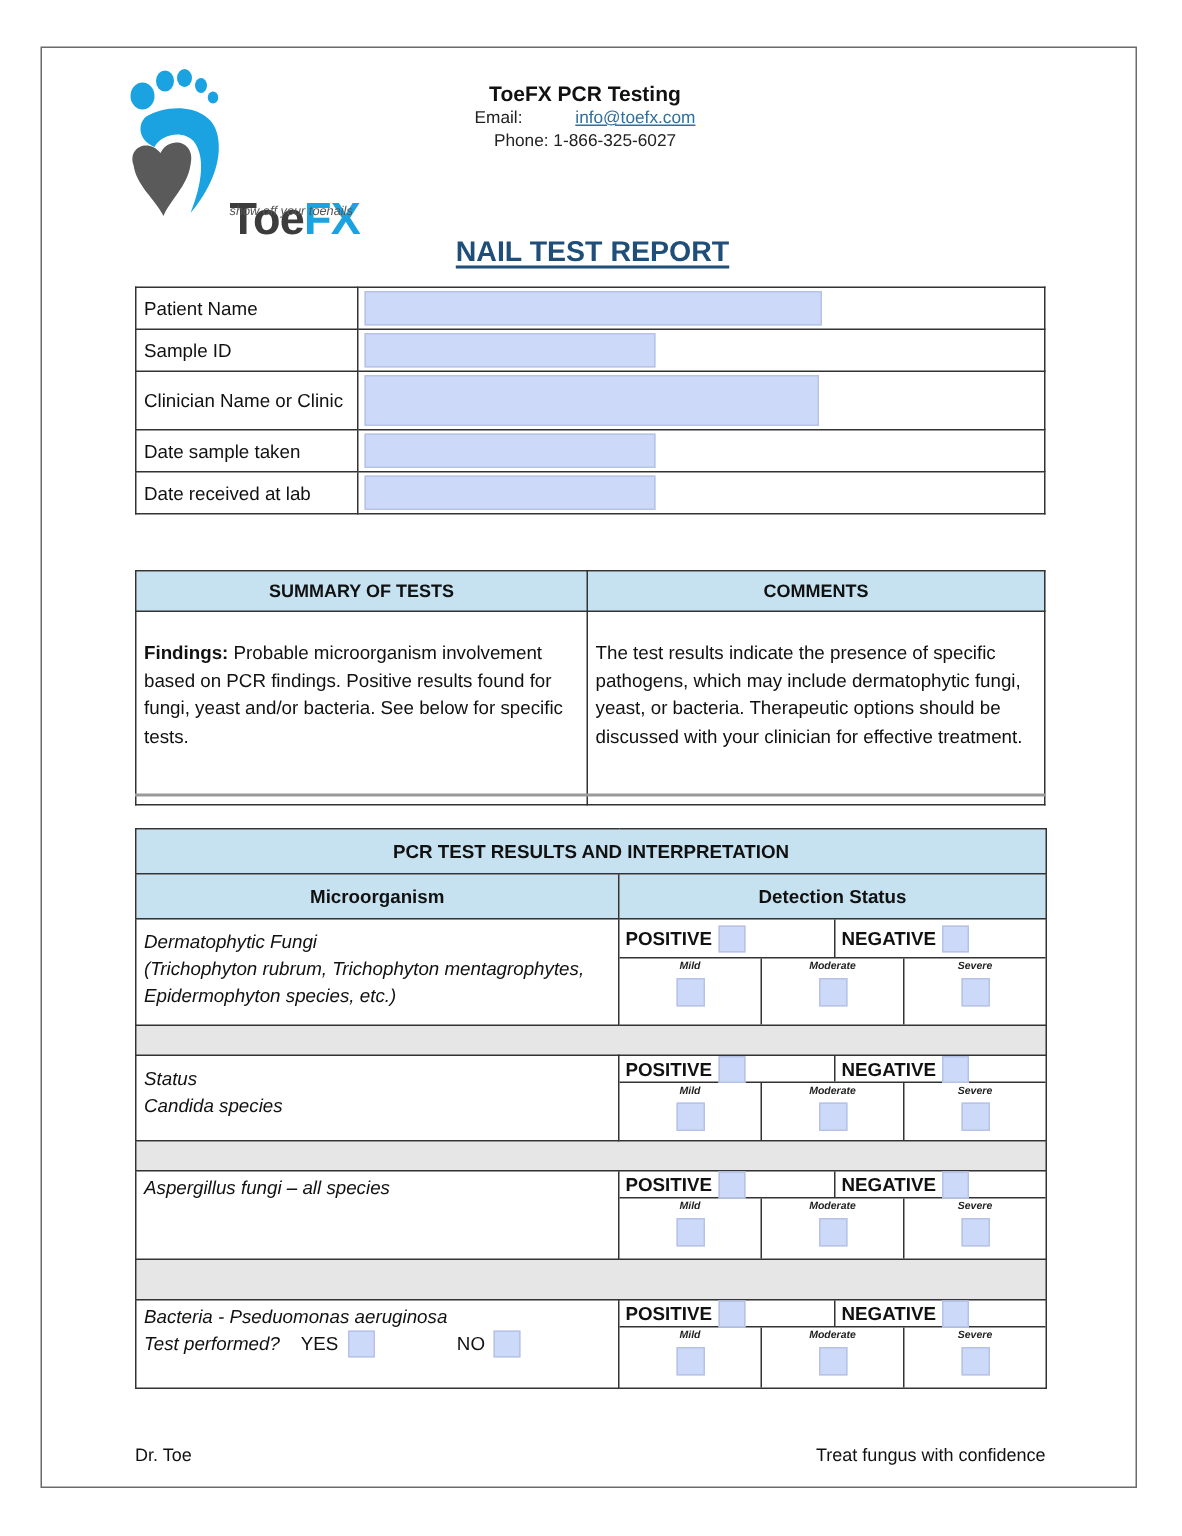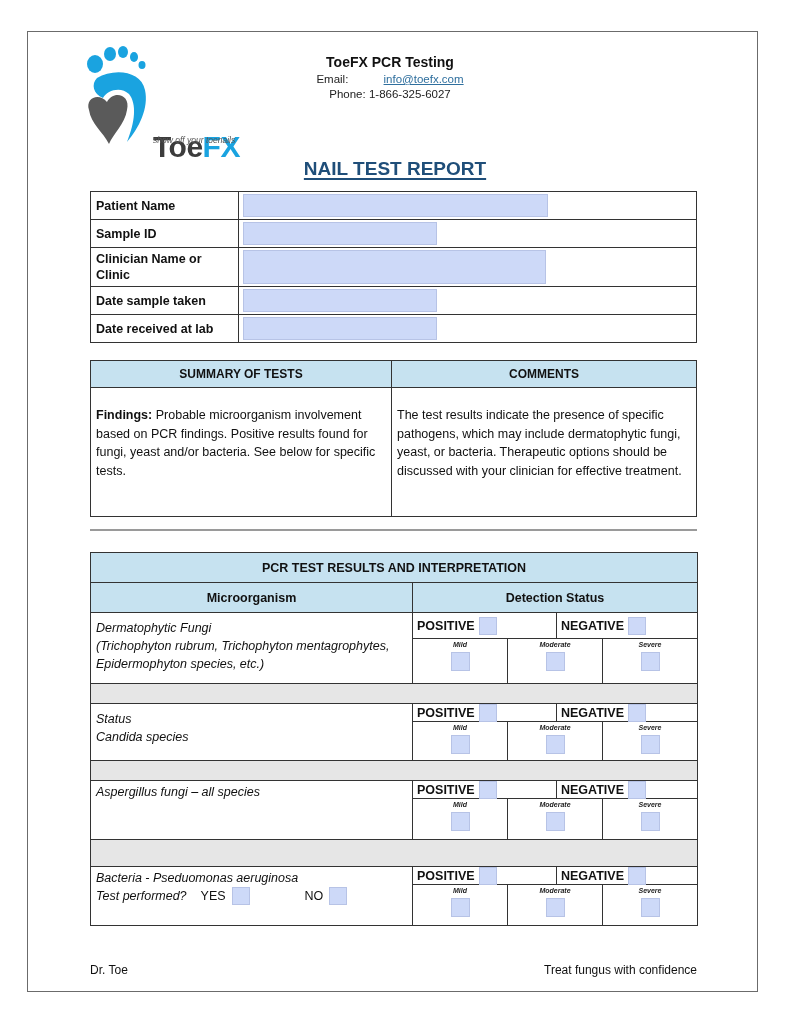--- a/index.html
+++ b/index.html
@@ -17,27 +17,27 @@
   .company { left:300px; top:54px; width:180px; text-align:center; }
   .company .title { font-size:14px; font-weight:bold; }
   .company .line { font-size:11.5px; color:#222; margin-top:3px; }
   .company .link { color:#2f6f9e; text-decoration:underline;padding-left:32px; }
 
   .report-title { left:300px; top:158px; width:190px; text-align:center; font-size:19px; font-weight:bold; color:#1f4e79; text-decoration:underline; text-decoration-thickness:2px; text-underline-offset:3px; }
 
   table { border-collapse:collapse; }
   .info-table { position:absolute; left:90px; top:191px; width:607px; }
   .info-table td { border:1.5px solid #333; height:25px; padding:0 5px; font-size:12.5px; vertical-align:middle; }
-  .info-table td.lbl { width:137px; font-weight:bold; }
+  .info-table td.lbl { width:137px; font-weight:normal; }
   .info-table td.val { padding:1px 4px; }
   .field { background:#cdd9f8; border:1px solid #b7c3e6; height:23px; box-sizing:border-box; }
   .info-table tr.tall td { height:36px; }
   .info-table tr.tall .field { height:34px; }
 
-  .summary-table { position:absolute; left:90px; top:360px; width:607px; }
+  .summary-table { position:absolute; left:90px; top:380px; width:607px; }
   .summary-table th { background:#c6e2f0; border:1.5px solid #333; font-size:12px; font-weight:bold; height:24px; }
   .summary-table td { border:1.5px solid #333; font-size:12.5px; line-height:18.5px; vertical-align:top; padding:18px 5px; height:92px; }
   .summary-table .col1 { width:290px; }
 
   .sep { left:90px; top:529px; width:607px; height:1.5px; background:#9a9a9a; }
 
   .pcr-table { position:absolute; left:90px; top:552px; width:607px; table-layout:fixed; }
   .pcr-table td { border:1.5px solid #333; padding:0; font-size:12.5px;margin-top:14px; }
   .pcr-head { background:#c6e2f0; text-align:center; font-weight:bold; height:29px; }
   .pcr-sub { background:#c6e2f0; text-align:center; font-weight:bold; font-size:13px; height:29px; }

